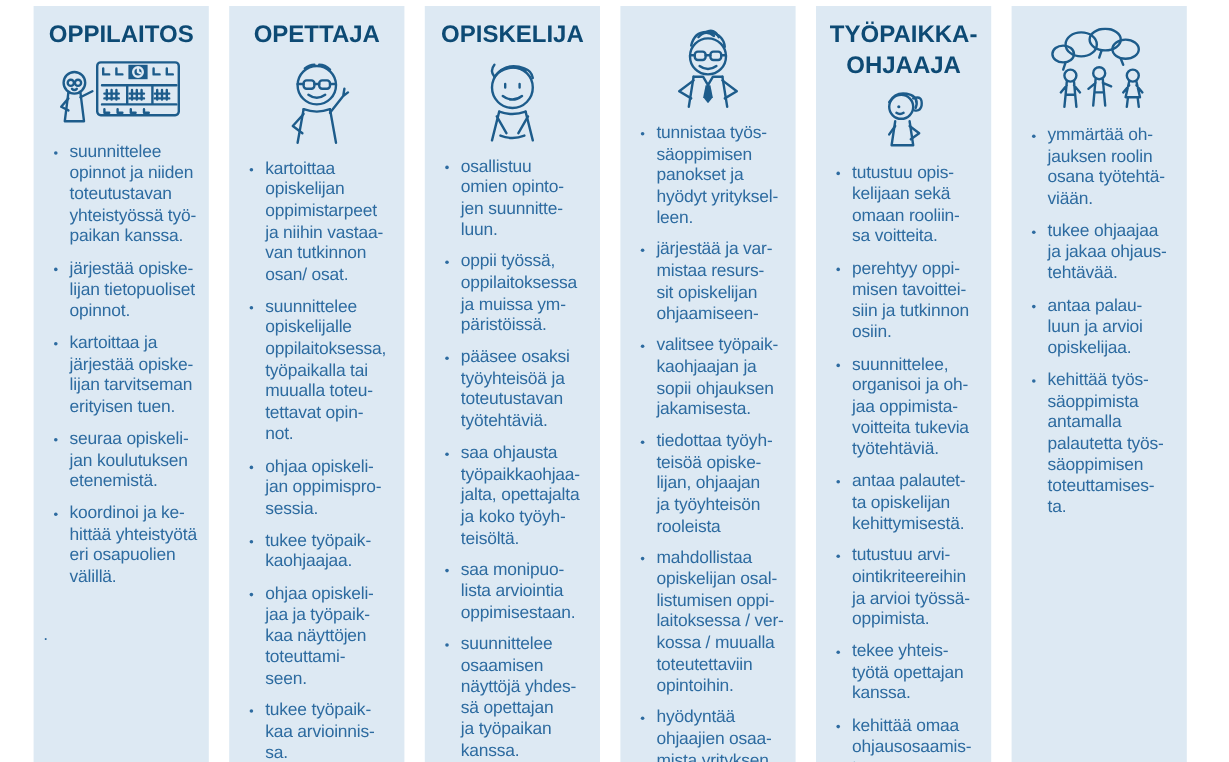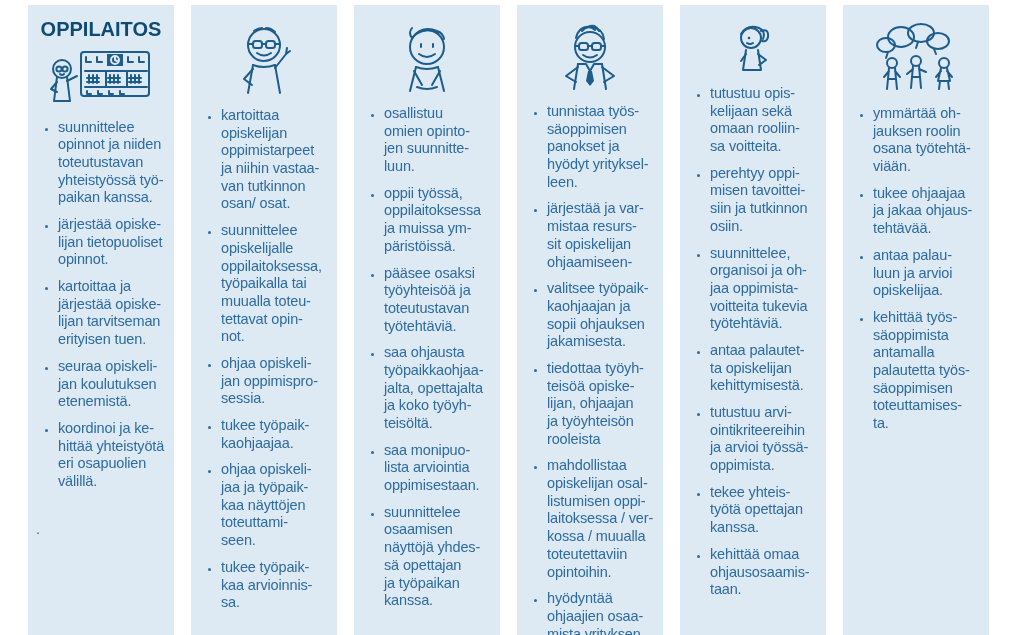--- a/index.html
+++ b/index.html
@@ -108,20 +108,21 @@
 etenemistä.</span></li>
       <li><span class="bullet-text">koordinoi ja ke-
 hittää yhteistyötä
 eri osapuolien
 välillä.</span></li>
     </ul>
     <div class="footnote">.</div>
   </div>
 
   <div class="column">
+    <h2 class="col-title">OPETTAJA</h2>
     <div class="icon-wrap">
       <svg width="76" height="72" viewBox="0 0 76 72">
         <circle cx="38" cy="22" r="16"></circle>
         <path d="M28 8 q4 -3 8 -3 M40 5 q5 0 9 4"></path>
         <rect x="27" y="18" width="9" height="7" rx="2.5"></rect>
         <rect x="40" y="18" width="9" height="7" rx="2.5"></rect>
         <path d="M36 21 h4 M27 21 h-5 M49 21 h5"></path>
         <path d="M31 30 q7 5 14 0"></path>
         <path d="M27 42 L22 70 M49 42 L54 70"></path>
         <path d="M27 42 q11 4 22 0"></path>
@@ -153,20 +154,21 @@
 kaa näyttöjen
 toteuttami-
 seen.</span></li>
       <li><span class="bullet-text">tukee työpaik-
 kaa arvioinnis-
 sa.</span></li>
     </ul>
   </div>
 
   <div class="column">
+    <h2 class="col-title">OPISKELIJA</h2>
     <div class="icon-wrap">
       <svg width="76" height="70" viewBox="0 0 76 70">
         <circle cx="38" cy="24" r="17"></circle>
         <path d="M23 15 Q33 2 48 8 Q54 10 55 16"></path>
         <path d="M27 11 Q38 4 49 10"></path>
         <path d="M23 15 q-4 -5 0 -10"></path>
         <path d="M32 21 v3 M44 21 v3"></path>
         <path d="M30 31 q8 6 16 0"></path>
         <path d="M27 44 L21 68 M49 44 L55 68"></path>
         <path d="M27 44 q11 4 22 0"></path>
@@ -249,20 +251,22 @@
 toteutettaviin
 opintoihin.</span></li>
       <li><span class="bullet-text">hyödyntää
 ohjaajien osaa-
 mista yrityksen
 toiminnassa.</span></li>
     </ul>
   </div>
 
   <div class="column">
+    <h2 class="col-title">TYÖPAIKKA-
+OHJAAJA</h2>
     <div class="icon-wrap">
       <svg width="64" height="50" viewBox="0 0 64 50">
         <circle cx="30" cy="15" r="10"></circle>
         <path d="M20 11 Q26 1 38 5 Q45 8 42 16"></path>
         <path d="M40 8 q8 -3 7 6 q-1 5 -6 4"></path>
         <circle cx="28" cy="15" r="1.3" fill="#1d5c8b" stroke="none"></circle>
         <path d="M26 20 q3 2 6 0"></path>
         <path d="M25 27 L22 47 M37 27 L40 47 M22 47 h18"></path>
         <path d="M37 31 L45 37 L38 42"></path>
         <path d="M25 31 L20 38"></path>

